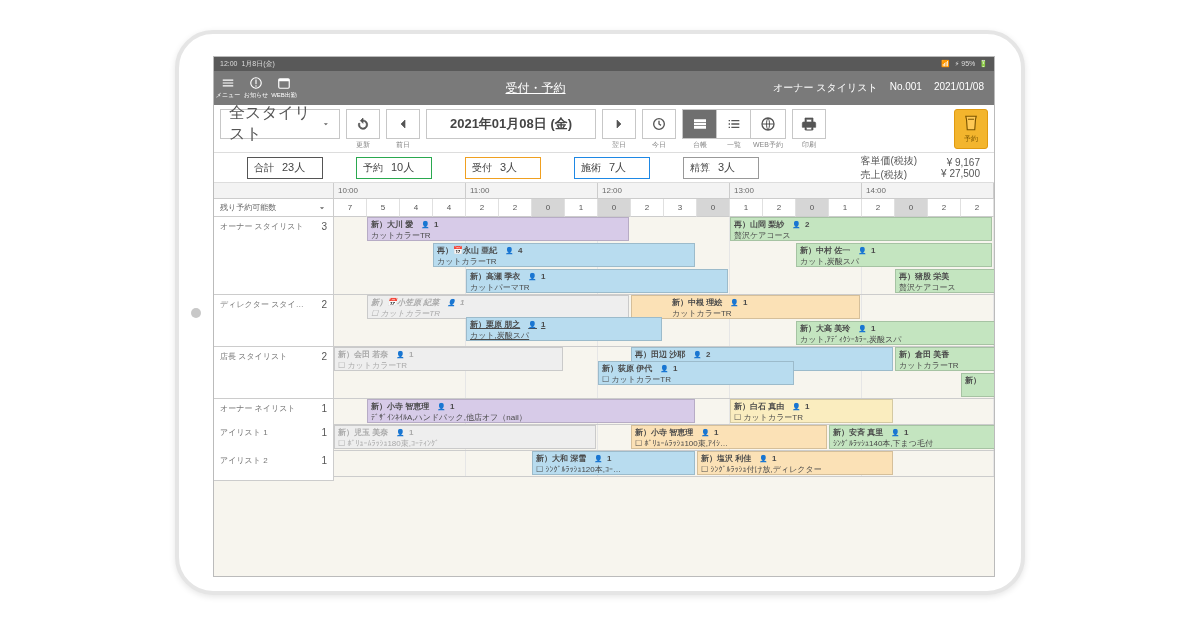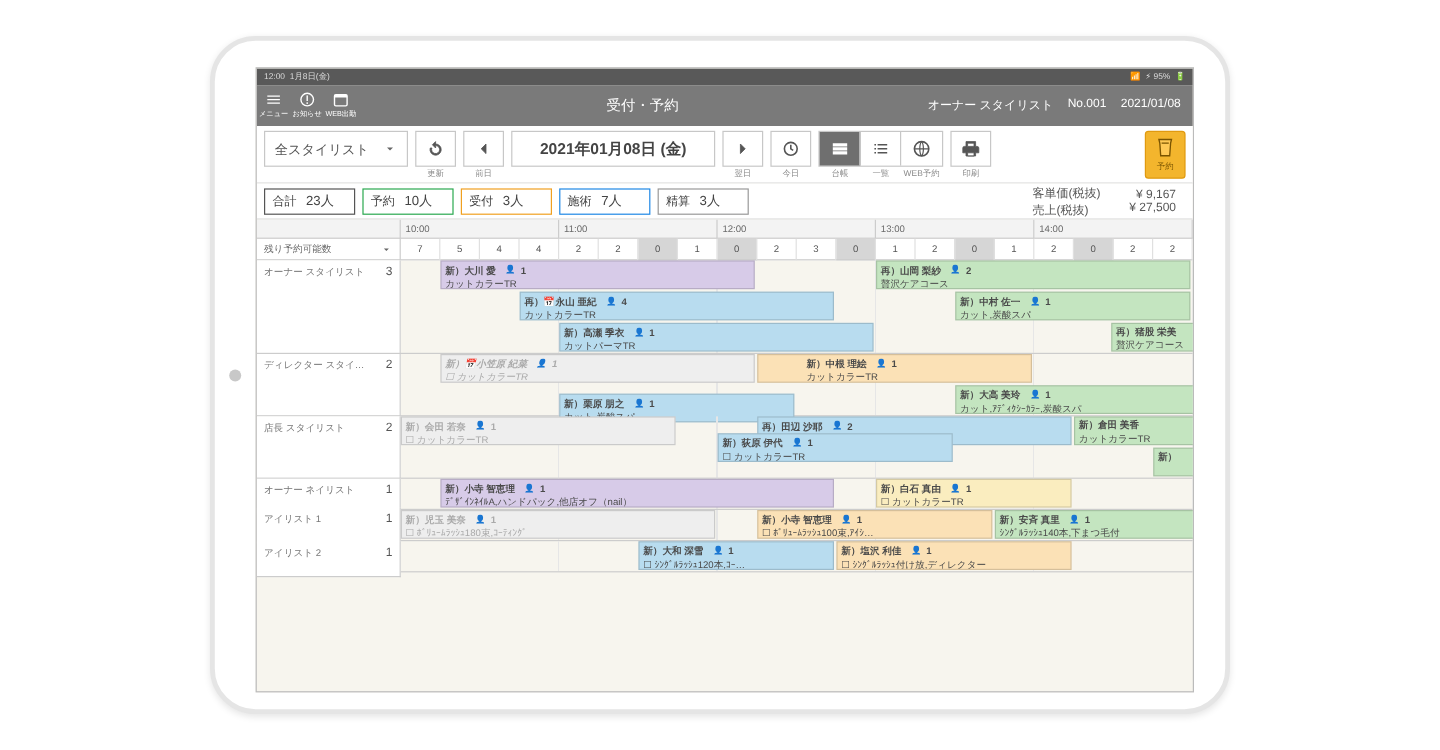--- a/index.html
+++ b/index.html
@@ -66,21 +66,21 @@
   }
   .appbar .icons { display: flex; }
   .appbar .icon-btn {
     width: 28px; height: 34px;
     display: flex; flex-direction: column; align-items: center; justify-content: center;
     cursor: pointer;
     gap: 1px;
   }
   .appbar .icon-btn svg { width: 14px; height: 14px; fill: #fff; }
   .appbar .icon-btn span { font-size: 6px; }
-  .appbar .title { flex: 1; text-align: center; font-size: 12px; }
+  .appbar .title { flex: 1; text-align: center; font-size: 12px; text-decoration: underline; }
   .appbar .right { display: flex; gap: 12px; padding-right: 10px; font-size: 10px; }
 
   
   .toolbar {
     height: 48px;
     background: #fff;
     display: flex;
     align-items: flex-start;
     padding: 4px 6px 0 6px;
     gap: 6px;
@@ -101,21 +101,21 @@
   }
   .tb-btn.sq { width: 34px; padding: 0; }
   .tb-btn.sq svg { width: 16px; height: 16px; fill: #555; stroke: #555; }
   .tb-btn.date { width: 170px; font-weight: 600; }
   .tb-label { font-size: 7px; color: #888; }
   .stylist-select {
     width: 120px; height: 30px;
     border: 1px solid #c7c7c7;
     display: flex; align-items: center; justify-content: space-between;
     padding: 0 8px;
-    font-size: 11px; cursor: pointer;
+    font-size: 16px; cursor: pointer;
   }
   .view-toggles {
     display: flex;
     border: 1px solid #c7c7c7;
     height: 30px;
   }
   .vt {
     width: 34px; height: 100%;
     display: flex; align-items: center; justify-content: center;
     cursor: pointer;
@@ -148,20 +148,21 @@
     border-bottom: 1px solid #ddd;
   }
   .statbox {
     height: 22px;
     border: 1.5px solid;
     display: flex; align-items: center;
     font-size: 10px;
     padding: 0 6px;
     gap: 8px;
     color: #444;
+    margin-left: 27px;
   }
   .statbox .val { font-size: 11px; }
   .statbox.black  { border-color: #555; width: 76px; }
   .statbox.green  { border-color: #2aa84f; width: 76px; }
   .statbox.orange { border-color: #f0a020; width: 76px; }
   .statbox.blue   { border-color: #1e88e5; width: 76px; }
   .statbox.gray   { border-color: #999; width: 76px; }
   .sales { flex: 1; display: flex; justify-content: flex-end; gap: 24px; font-size: 10px; color: #555; align-items: center; }
   .sales div { display: flex; gap: 36px; }
 
@@ -496,41 +497,41 @@
                 <div>カットカラーTR</div>
               </div>
               <div class="appt c-green" style="left: 462px; width: 196px; top: 26px; height: 24px;">
                 <div class="hdr">新）中村 佐一<span class="person-ic"></span> 1</div>
                 <div>カット,炭酸スパ</div>
               </div>
               <div class="appt c-blue" style="left: 132px; width: 262px; top: 52px; height: 24px;">
                 <div class="hdr">新）高瀬 季衣<span class="person-ic"></span> 1</div>
                 <div>カットパーマTR</div>
               </div>
-              <div class="appt c-green" style="left: 561px; width: 130px; top: 52px; height: 24px; margin-left: 31px;">
+              <div class="appt c-green" style="left: 561px; width: 130px; top: 52px; height: 24px;">
                 <div class="hdr">再）猪股 栄美</div>
                 <div>贅沢ケアコース</div>
               </div>
             </div>
           </div>
           <div class="staff-row" style="height: 52px;">
             <div class="staff-label">
               <span>ディレクター スタイ…</span>
               <span class="ct">2</span>
             </div>
             <div class="staff-lane" style="height: 52px;">
               <div class="appt c-gray" style="left: 33px; width: 262px; top: 0px; height: 24px; font-style: italic;">
                 <div class="hdr">新）📅小笠原 紀菜<span class="person-ic"></span> 1</div>
                 <div>☐ カットカラーTR</div>
               </div>
               <div class="appt c-orange" style="left: 297px; width: 229px; top: 0px; height: 24px; padding-left: 40px;">
                 <div class="hdr">新）中根 理絵<span class="person-ic"></span> 1</div>
                 <div>カットカラーTR</div>
               </div>
-              <div class="appt c-blue" style="left: 132px; width: 196px; top: 33px; height: 24px;">
+              <div class="appt c-blue" style="left: 132px; width: 196px; top: 22px; height: 24px; text-decoration: underline;">
                 <div class="hdr">新）栗原 朋之<span class="person-ic"></span> 1</div>
                 <div>カット,炭酸スパ</div>
               </div>
               <div class="appt c-green" style="left: 462px; width: 229px; top: 26px; height: 24px;">
                 <div class="hdr">新）大高 美玲<span class="person-ic"></span> 1</div>
                 <div>カット,ｱﾃﾞｨｸｼｰｶﾗｰ,炭酸スパ</div>
               </div>
             </div>
           </div>
           <div class="staff-row" style="height: 52px;">

